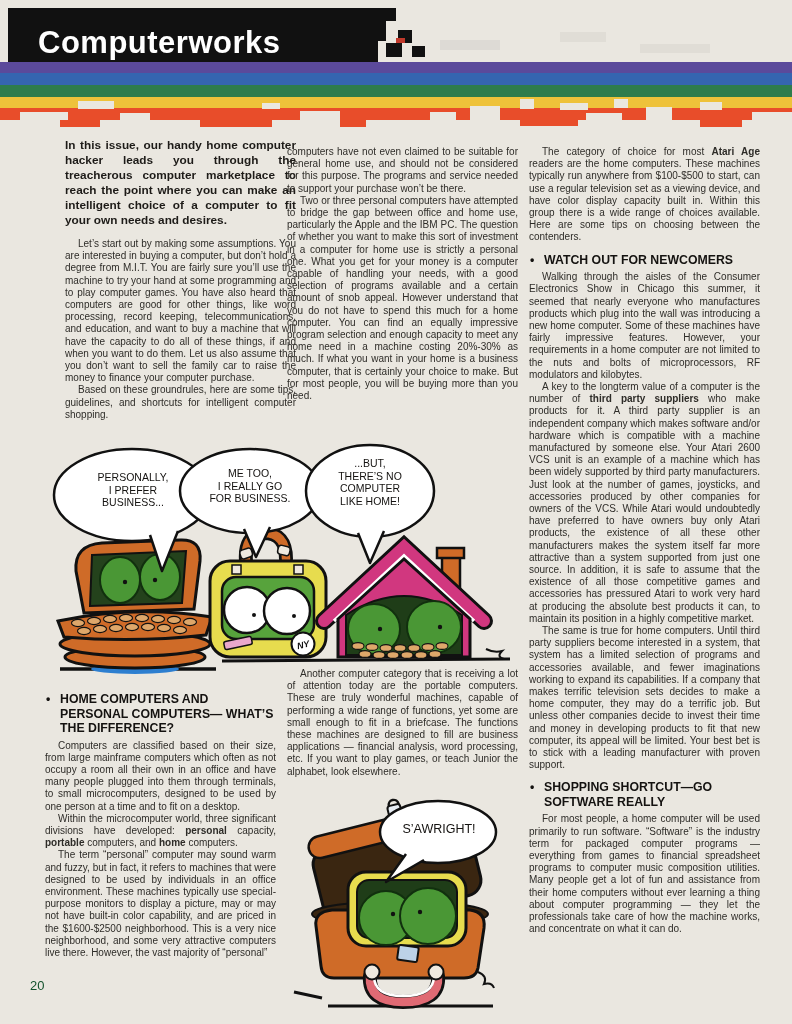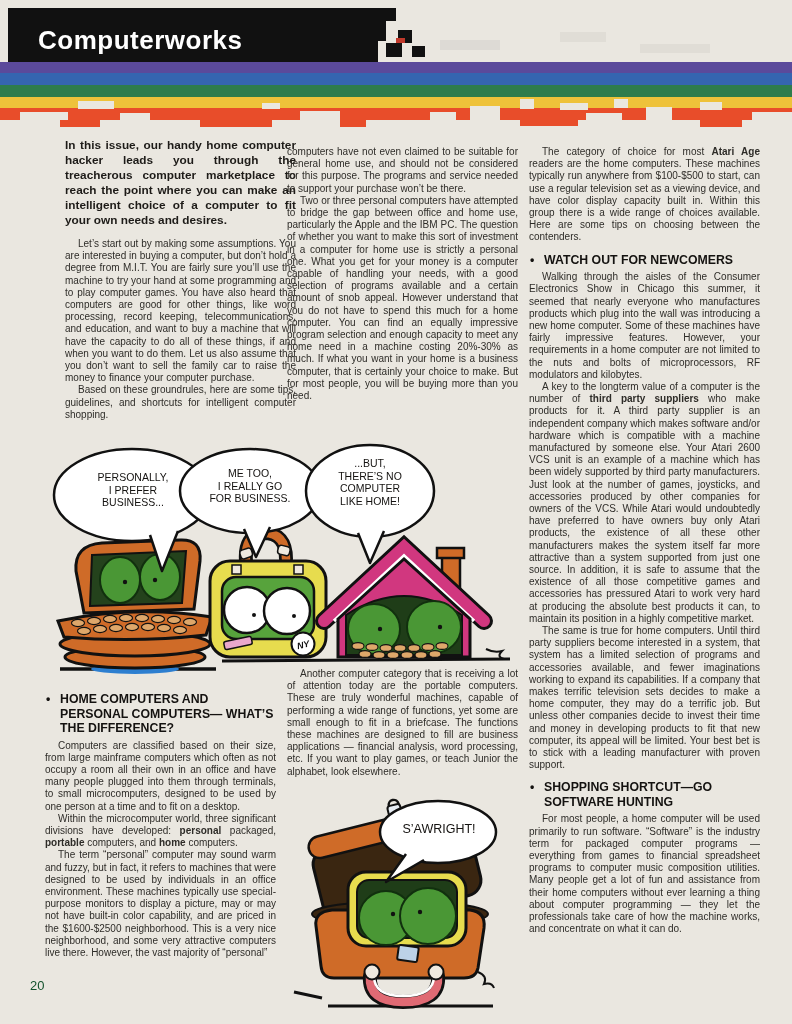--- a/index.html
+++ b/index.html
@@ -7,21 +7,21 @@
   body{
     width:792px;height:1024px;position:relative;overflow:hidden;
     background:#eae7e0;
     font-family:"Liberation Sans",sans-serif;
     color:#2e2c28;
   }
   
   .banner{position:absolute;left:8px;top:8px;width:370px;height:54px;background:#111;}
   .banner-title{
     position:absolute;left:30px;top:17px;color:#fff;font-weight:bold;
-    font-size:26px;letter-spacing:.5px;font-family:"Liberation Sans",sans-serif;
+    font-size:31px;letter-spacing:.5px;font-family:"Liberation Sans",sans-serif;
   }
   .px{position:absolute;}
   .stripes{position:absolute;left:0;top:62px;width:792px;height:58px;}
   .stripe{position:absolute;left:0;width:792px;}
   .s1{top:0;height:11px;background:#5b4a9b;}
   .s2{top:11px;height:12px;background:#3565b0;}
   .s3{top:23px;height:12px;background:#2e7c4c;}
   .s4{top:35px;height:11px;background:#eec23a;}
   .s5{top:46px;height:12px;background:#e84d2a;}
   
@@ -102,21 +102,21 @@
   <p class="indent gap-top">Let’s start out by making some assumptions. You are interested in buying a computer, but don’t hold a degree from M.I.T. You are fairly sure you’ll use the machine to try your hand at some programming and to play computer games. You have also heard that computers are good for other things, like word processing, record keeping, telecommunications, and education, and want to buy a machine that will have the capacity to do all of these things, if and when you want to do them. Let us also assume that you don’t want to sell the family car to raise the money to finance your computer purchase.</p>
   <p class="indent">Based on these groundrules, here are some tips, guidelines, and shortcuts for intelligent computer shopping.</p>
 </div>
 
 <div class="col" style="left:45px;top:683px;">
   <div class="heading">
     <span class="bullet">•</span>
     <span>HOME COMPUTERS AND PERSONAL COMPUTERS— WHAT’S THE DIFFERENCE?</span>
   </div>
   <p class="indent">Computers are classified based on their size, from large mainframe computers which often as not occupy a room all their own in an office and have many people plugged into them through terminals, to small microcomputers, designed to be used by one person at a time and to fit on a desktop.</p>
-  <p class="indent"><span>Within the microcomputer world, three significant divisions have developed: </span><b>personal</b><span> packaged, </span><b>portable</b><span> computers, and </span><b>home</b><span> computers.</span></p>
+  <p class="indent"><span>Within the microcomputer world, three significant divisions have developed: </span><b>personal</b><span> capacity, </span><b>portable</b><span> computers, and </span><b>home</b><span> computers.</span></p>
   <p class="indent">The term “personal” computer may sound warm and fuzzy, but in fact, it refers to machines that were designed to be used by individuals in an office environment. These machines typically use special-purpose monitors to display a picture, may or may not have built-in color capability, and are priced in the $1600-$2500 neighborhood. This is a very nice neighborhood, and some very attractive computers live there. However, the vast majority of “personal”</p>
 </div>
 
 <div class="col" style="left:287px;top:146px;">
   <p>computers have not even claimed to be suitable for general home use, and should not be considered for this purpose. The programs and service needed to support your purchase won’t be there.</p>
   <p class="indent">Two or three personal computers have attempted to bridge the gap between office and home use, particularly the Apple and the IBM PC. The question of whether you want to make this sort of investment in a computer for home use is strictly a personal one. What you get for your money is a computer capable of handling your needs, with a good selection of programs available and a certain amount of snob appeal. However understand that you do not have to spend this much for a home computer. You can find an equally impressive program selection and enough capacity to meet any home need in a machine costing 20%-30% as much. If what you want in your home is a business computer, that is certainly your choice to make. But for most people, you will be buying more than you need.</p>
 </div>
 
 <div class="col" style="left:287px;top:668px;">
   <p class="indent">Another computer category that is receiving a lot of attention today are the portable computers. These are truly wonderful machines, capable of performing a wide range of functions, yet some are small enough to fit in a briefcase. The functions these machines are designed to fill are business applications — financial analysis, word processing, etc. If you want to play games, or teach Junior the alphabet, look elsewhere.</p>
@@ -126,21 +126,21 @@
   <p class="indent"><span>The category of choice for most </span><b>Atari Age</b><span> readers are the home computers. These machines typically run anywhere from $100-$500 to start, can use a regular television set as a viewing device, and have color display capacity built in. Within this group there is a wide range of choices available. Here are some tips on choosing between the contenders.</span></p>
   <div class="heading">
     <span class="bullet">•</span>
     <span>WATCH OUT FOR NEWCOMERS</span>
   </div>
   <p class="indent">Walking through the aisles of the Consumer Electronics Show in Chicago this summer, it seemed that nearly everyone who manufactures products which plug into the wall was introducing a new home computer. Some of these machines have fairly impressive features. However, your requirements in a home computer are not limited to the nuts and bolts of microprocessors, RF modulators and kilobytes.</p>
   <p class="indent"><span>A key to the longterm value of a computer is the number of </span><b>third party suppliers</b><span> who make products for it. A third party supplier is an independent company which makes software and/or hardware which is compatible with a machine manufactured by someone else. Your Atari 2600 VCS unit is an example of a machine which has been widely supported by third party manufacturers. Just look at the number of games, joysticks, and accessories produced by other companies for owners of the VCS. While Atari would undoubtedly have preferred to have owners buy only Atari products, the existence of all these other manufacturers makes the system itself far more attractive than a system supported from just one source. In addition, it is safe to assume that the existence of all those competitive games and accessories has pressured Atari to work very hard at producing the absolute best products it can, to maintain its position in a highly competitive market.</span></p>
   <p class="indent">The same is true for home computers. Until third party suppliers become interested in a system, that system has a limited selection of programs and accessories available, and fewer imaginations working to expand its capabilities. If a company that makes terrific television sets decides to make a home computer, they may do a terrific job. But unless other companies decide to invest their time and money in developing products to fit that new computer, its appeal will be limited. Your best bet is to stick with a leading manufacturer with proven support.</p>
   <div class="heading">
     <span class="bullet">•</span>
-    <span>SHOPPING SHORTCUT—GO SOFTWARE HUNTING</span>
+    <span>SHOPPING SHORTCUT—GO SOFTWARE REALLY</span>
   </div>
   <p class="indent">For most people, a home computer will be used primarily to run software. “Software” is the industry term for packaged computer programs — everything from games to financial spreadsheet programs to computer music composition utilities. Many people get a lot of fun and assistance from their home computers without ever learning a thing about computer programming — they let the professionals take care of how the machine works, and concentrate on what it can do.</p>
 </div>
 
 <div class="cartoon" style="left:40px;top:443px;width:480px;height:242px;">
   <svg width="480" height="242" viewBox="0 0 480 242">
 
     <path d="M20,226 L176,226" stroke="#111" stroke-width="3.5" fill="none"></path>
     <path d="M182,218 L470,216" stroke="#111" stroke-width="3" fill="none"></path>
 

